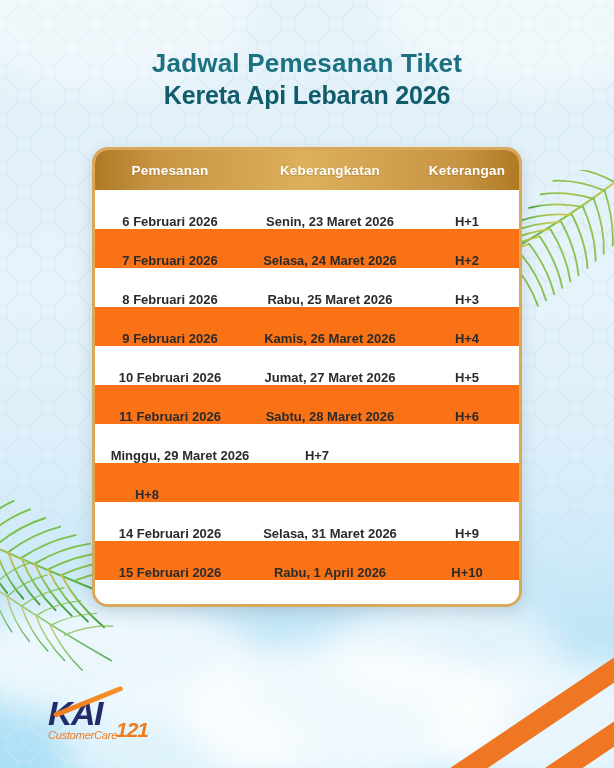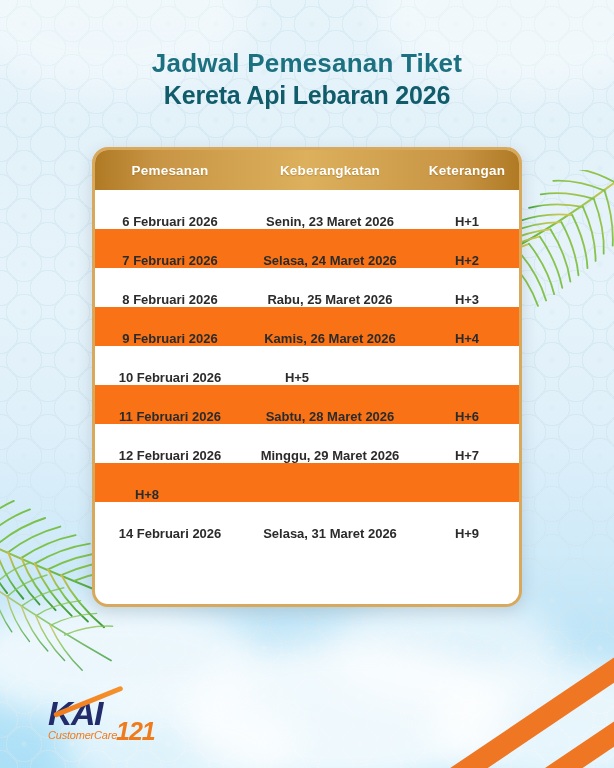--- a/index.html
+++ b/index.html
@@ -123,21 +123,21 @@
     transform-origin:left center;
     border-radius:3px;
   }
   #logo-cc {
     position:absolute; left:0; top:33px;
     font-size:11px; font-weight:normal; font-style:italic;
     color:#f07b1d; letter-spacing:-.2px;
   }
   #logo-121 {
     position:absolute; left:68px; top:23px;
-    font-size:25px; font-weight:bold; font-style:italic;
+    font-size:21px; font-weight:bold; font-style:italic;
     color:#f07b1d; letter-spacing:-1px; line-height:1;
   }
 
   
   .stripe {
     position:absolute; background:#ef7622;
     transform:rotate(-34deg); transform-origin:left bottom;
     z-index:7; pointer-events:none;
   }
   #stripe-1 { left:424px; top:790px; width:330px; height:21px; }
@@ -274,39 +274,44 @@
           <div class="cell col-2">Rabu, 25 Maret 2026</div>
           <div class="cell col-3">H+3</div>
         </div>
         <div class="row even">
           <div class="cell col-1">9 Februari 2026</div>
           <div class="cell col-2">Kamis, 26 Maret 2026</div>
           <div class="cell col-3">H+4</div>
         </div>
         <div class="row odd">
           <div class="cell col-1">10 Februari 2026</div>
+          <div class="cell col-2">Jumat, 27 Maret 2026</div>
           <div class="cell col-3">H+5</div>
         </div>
         <div class="row even">
           <div class="cell col-1">11 Februari 2026</div>
           <div class="cell col-2">Sabtu, 28 Maret 2026</div>
           <div class="cell col-3">H+6</div>
         </div>
         <div class="row odd">
-          <div class="cell col-1">12 Februari 2026</div>
           <div class="cell col-2">Minggu, 29 Maret 2026</div>
           <div class="cell col-3">H+7</div>
         </div>
         <div class="row even">
           <div class="cell col-3">H+8</div>
         </div>
         <div class="row odd">
           <div class="cell col-1">14 Februari 2026</div>
           <div class="cell col-2">Selasa, 31 Maret 2026</div>
           <div class="cell col-3">H+9</div>
+        </div>
+        <div class="row even">
+          <div class="cell col-1">15 Februari 2026</div>
+          <div class="cell col-2">Rabu, 1 April 2026</div>
+          <div class="cell col-3">H+10</div>
         </div>
       </div>
     <div id="table-foot"></div>
   </div>
 
   <div id="logo">
     <div id="logo-kai">KAI</div>
     <div id="logo-swoosh"></div>
     <div id="logo-cc">CustomerCare</div>
     <div id="logo-121">121</div>

